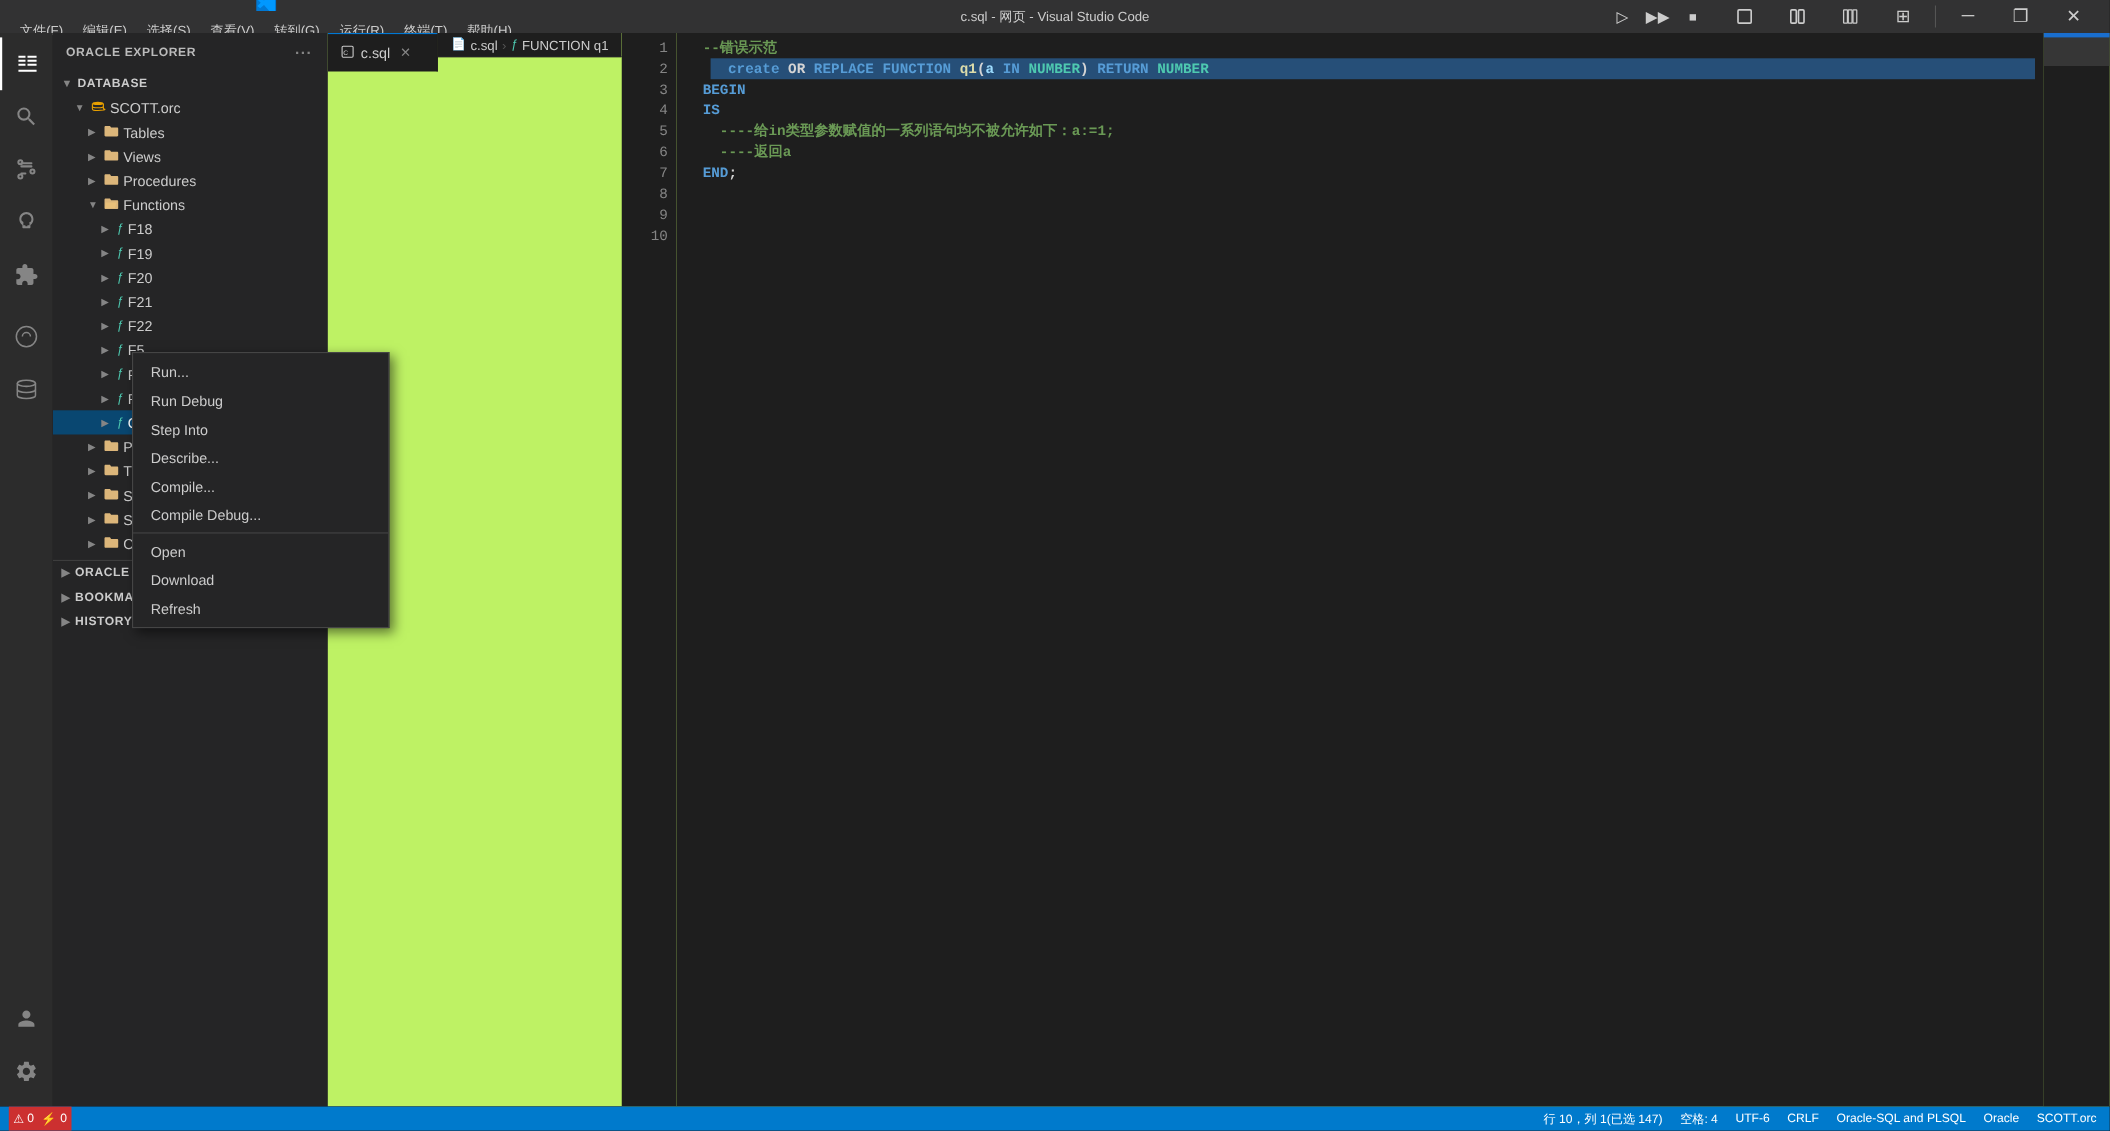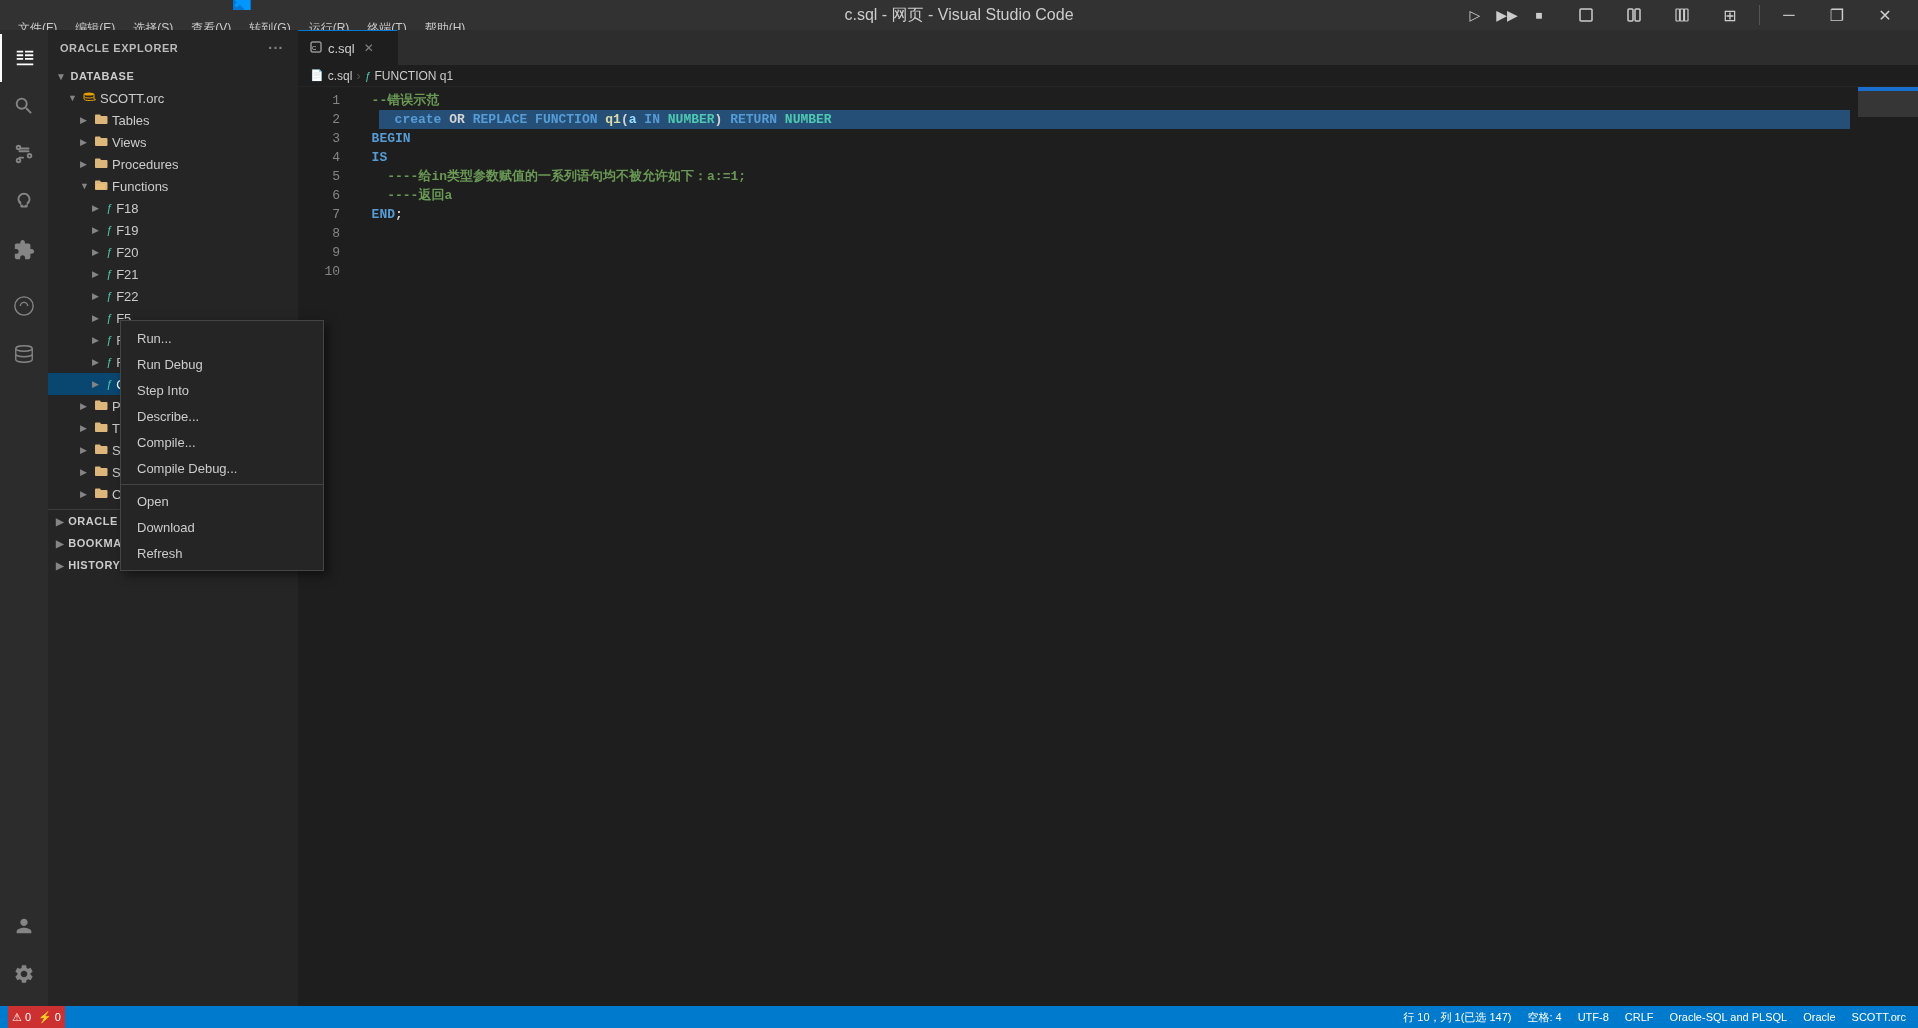--- a/index.html
+++ b/index.html
@@ -51,21 +51,21 @@
       color: #cccccc;
       font-size: 12px;
       cursor: pointer;
       border-radius: 3px;
     }
     .titlebar-center {
       position: absolute;
       left: 50%;
       transform: translateX(-50%);
       color: #cccccc;
-      font-size: 16px;
+      font-size: 12px;
     }
     .titlebar-btn {
       width: 46px;
       height: 30px;
       display: flex;
       align-items: center;
       justify-content: center;
       cursor: pointer;
       font-size: 16px;
       color: #cccccc;
@@ -197,22 +197,22 @@
     
     .indent-1 { padding-left: 8px; }
     .indent-2 { padding-left: 20px; }
     .indent-3 { padding-left: 32px; }
     .indent-4 { padding-left: 44px; }
 
     
     .editor-area {
       flex: 1;
       display: flex;
-      flex-direction: column;
-      background: #fca5a5;
+      flex-direction: row;
+      background: #bef264;
       overflow: hidden;
     }
 
     
     .tab-bar {
       height: 35px;
       background: #2d2d2d;
       display: flex;
       align-items: flex-end;
       flex-shrink: 0;
@@ -329,21 +329,21 @@
     .context-menu-overlay {
       position: fixed;
       top: 0; left: 0;
       width: 100%; height: 100%;
       z-index: 1000;
     }
     .context-menu {
       position: absolute;
       top: 320px;
       left: 120px;
-      width: 204px;
+      width: 234px;
       background: #252526;
       border: 1px solid #454545;
       box-shadow: 4px 4px 10px rgba(0,0,0,0.5);
       z-index: 1001;
       padding: 4px 0;
     }
     .menu-item {
       height: 26px;
       display: flex;
       align-items: center;
@@ -776,19 +776,19 @@
     <div class="status-item status-error">
       <span>⚠</span>
       <span>0</span>
       <span style="margin-left:4px;">⚡</span>
       <span>0</span>
     </div>
   </div>
   <div class="status-right">
     <div class="status-item">行 10，列 1(已选 147)</div>
     <div class="status-item">空格: 4</div>
-    <div class="status-item">UTF-8</div>
+    <div class="status-item">UTF-6</div>
     <div class="status-item">CRLF</div>
     <div class="status-item">Oracle-SQL and PLSQL</div>
     <div class="status-item">Oracle</div>
     <div class="status-item">SCOTT.orc</div>
   </div>
 </div>
 
 </body></html>

